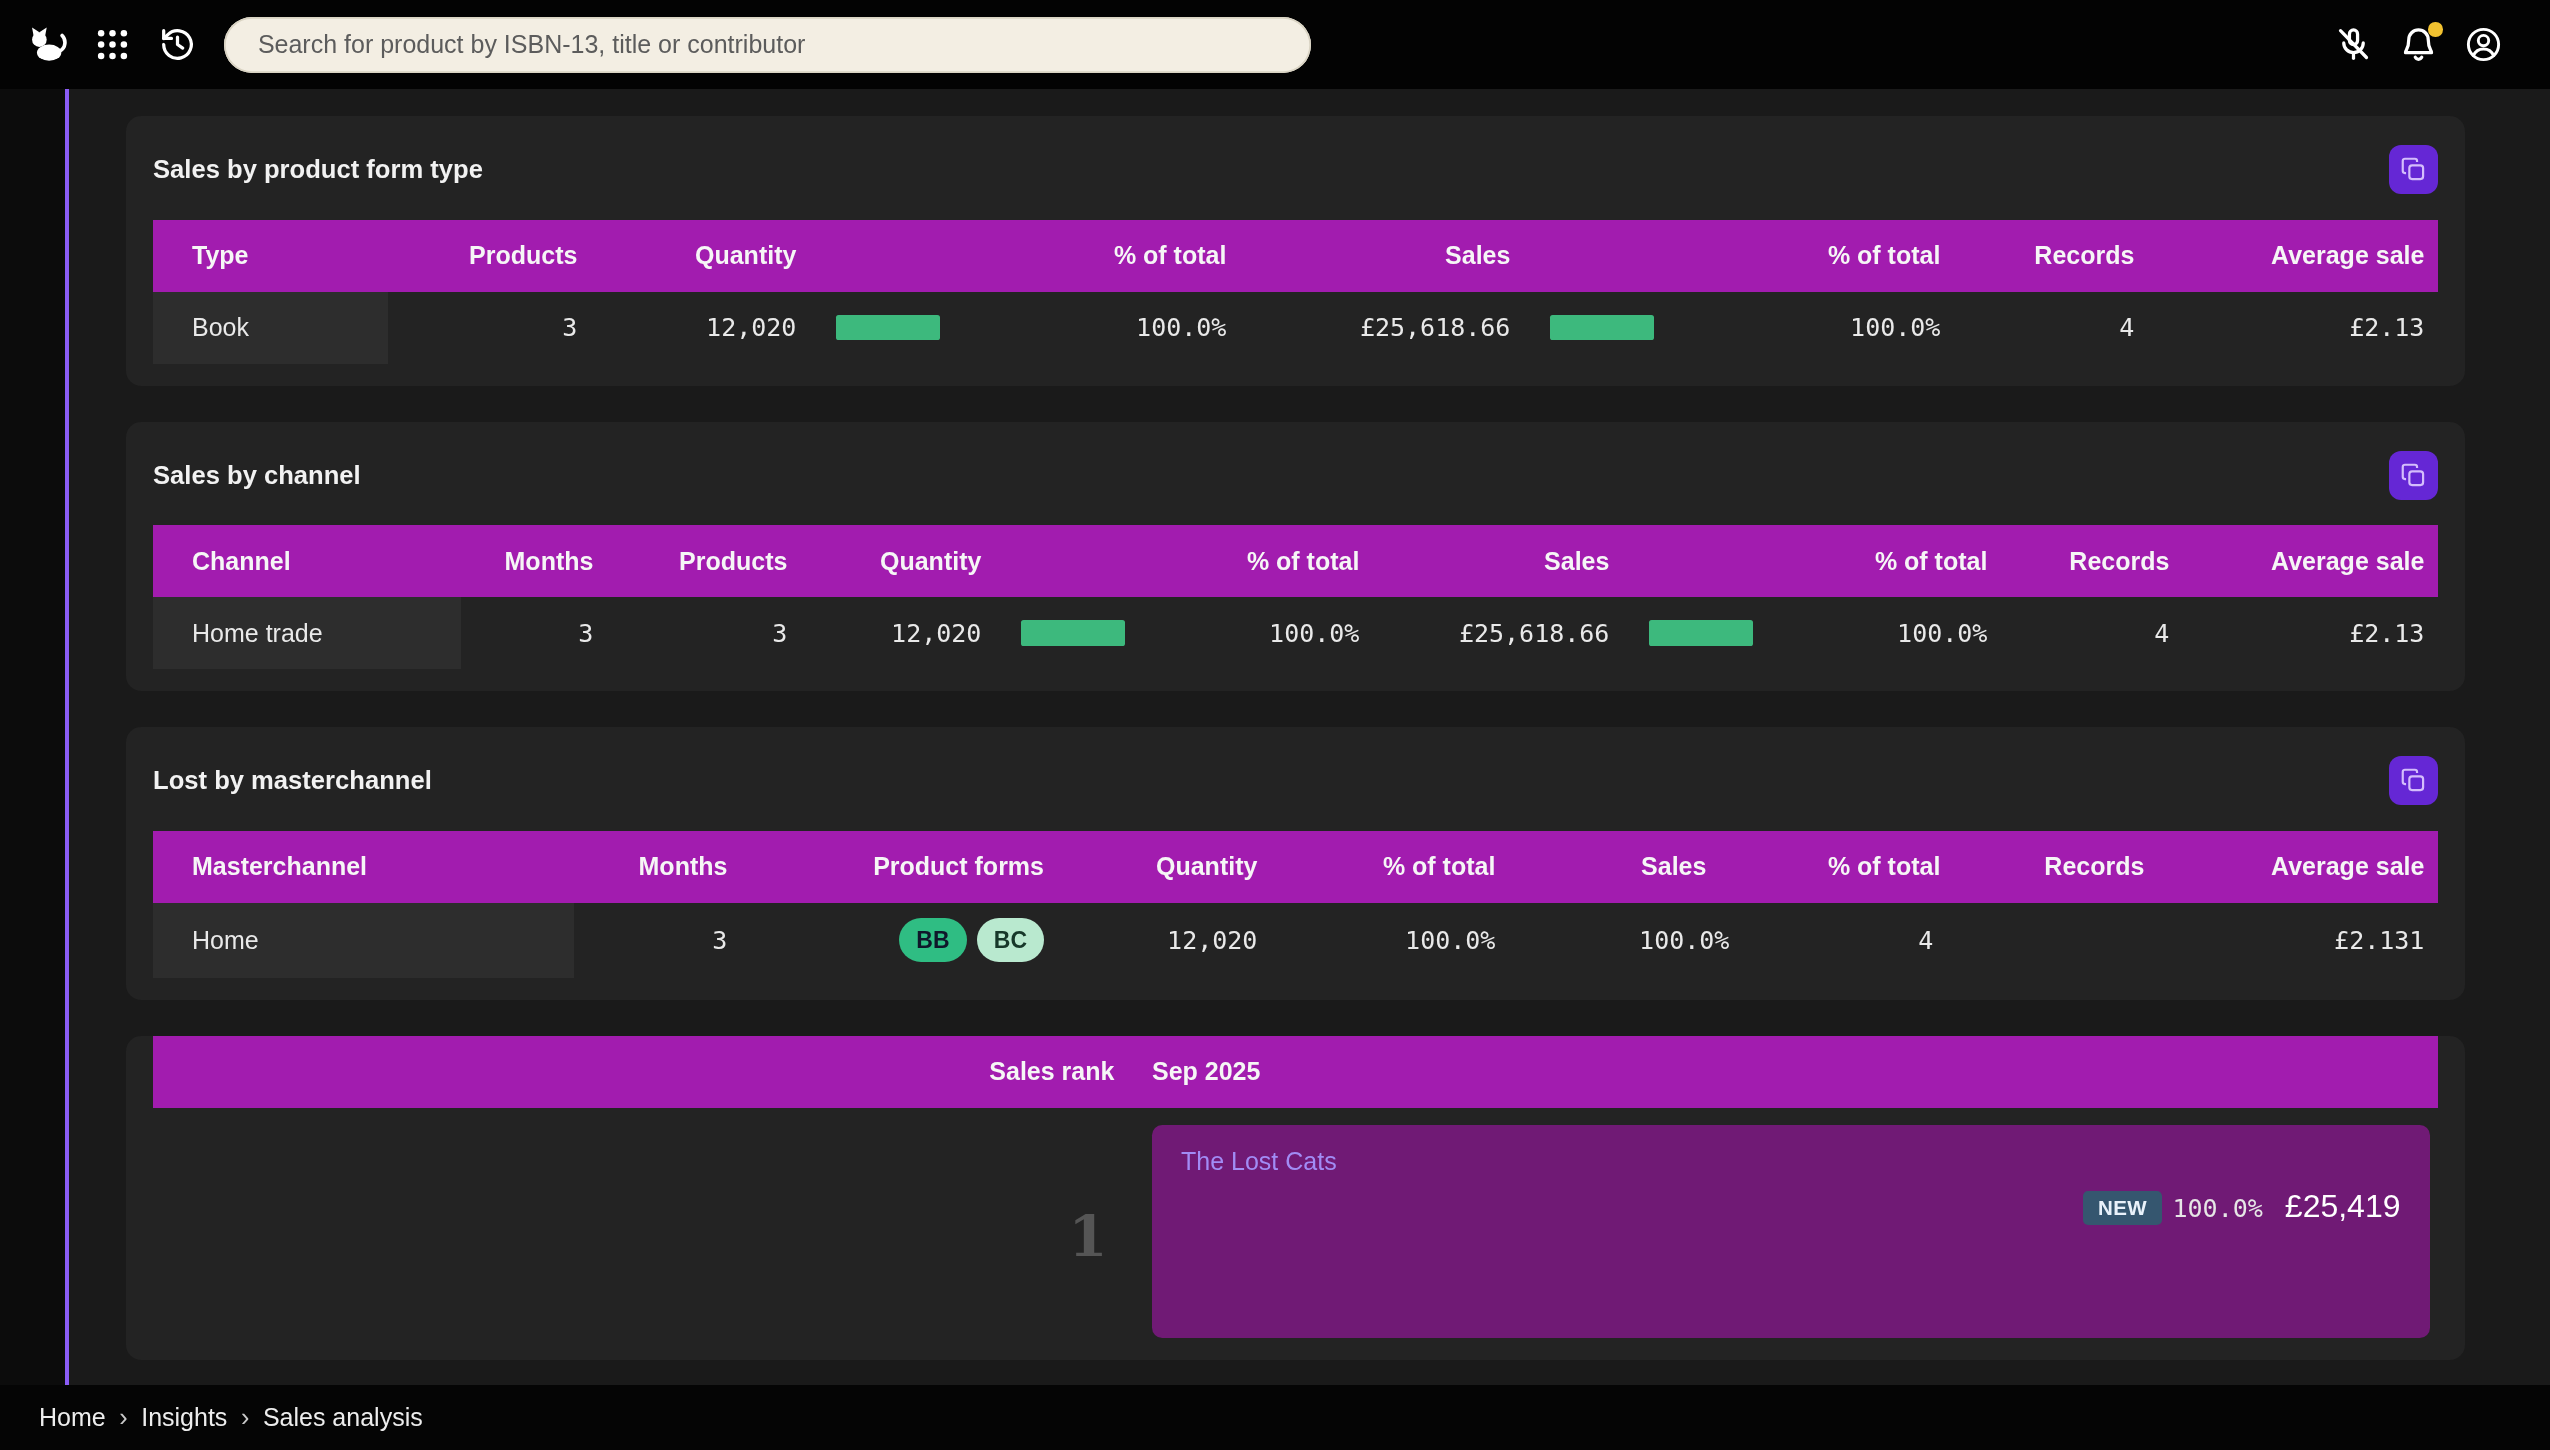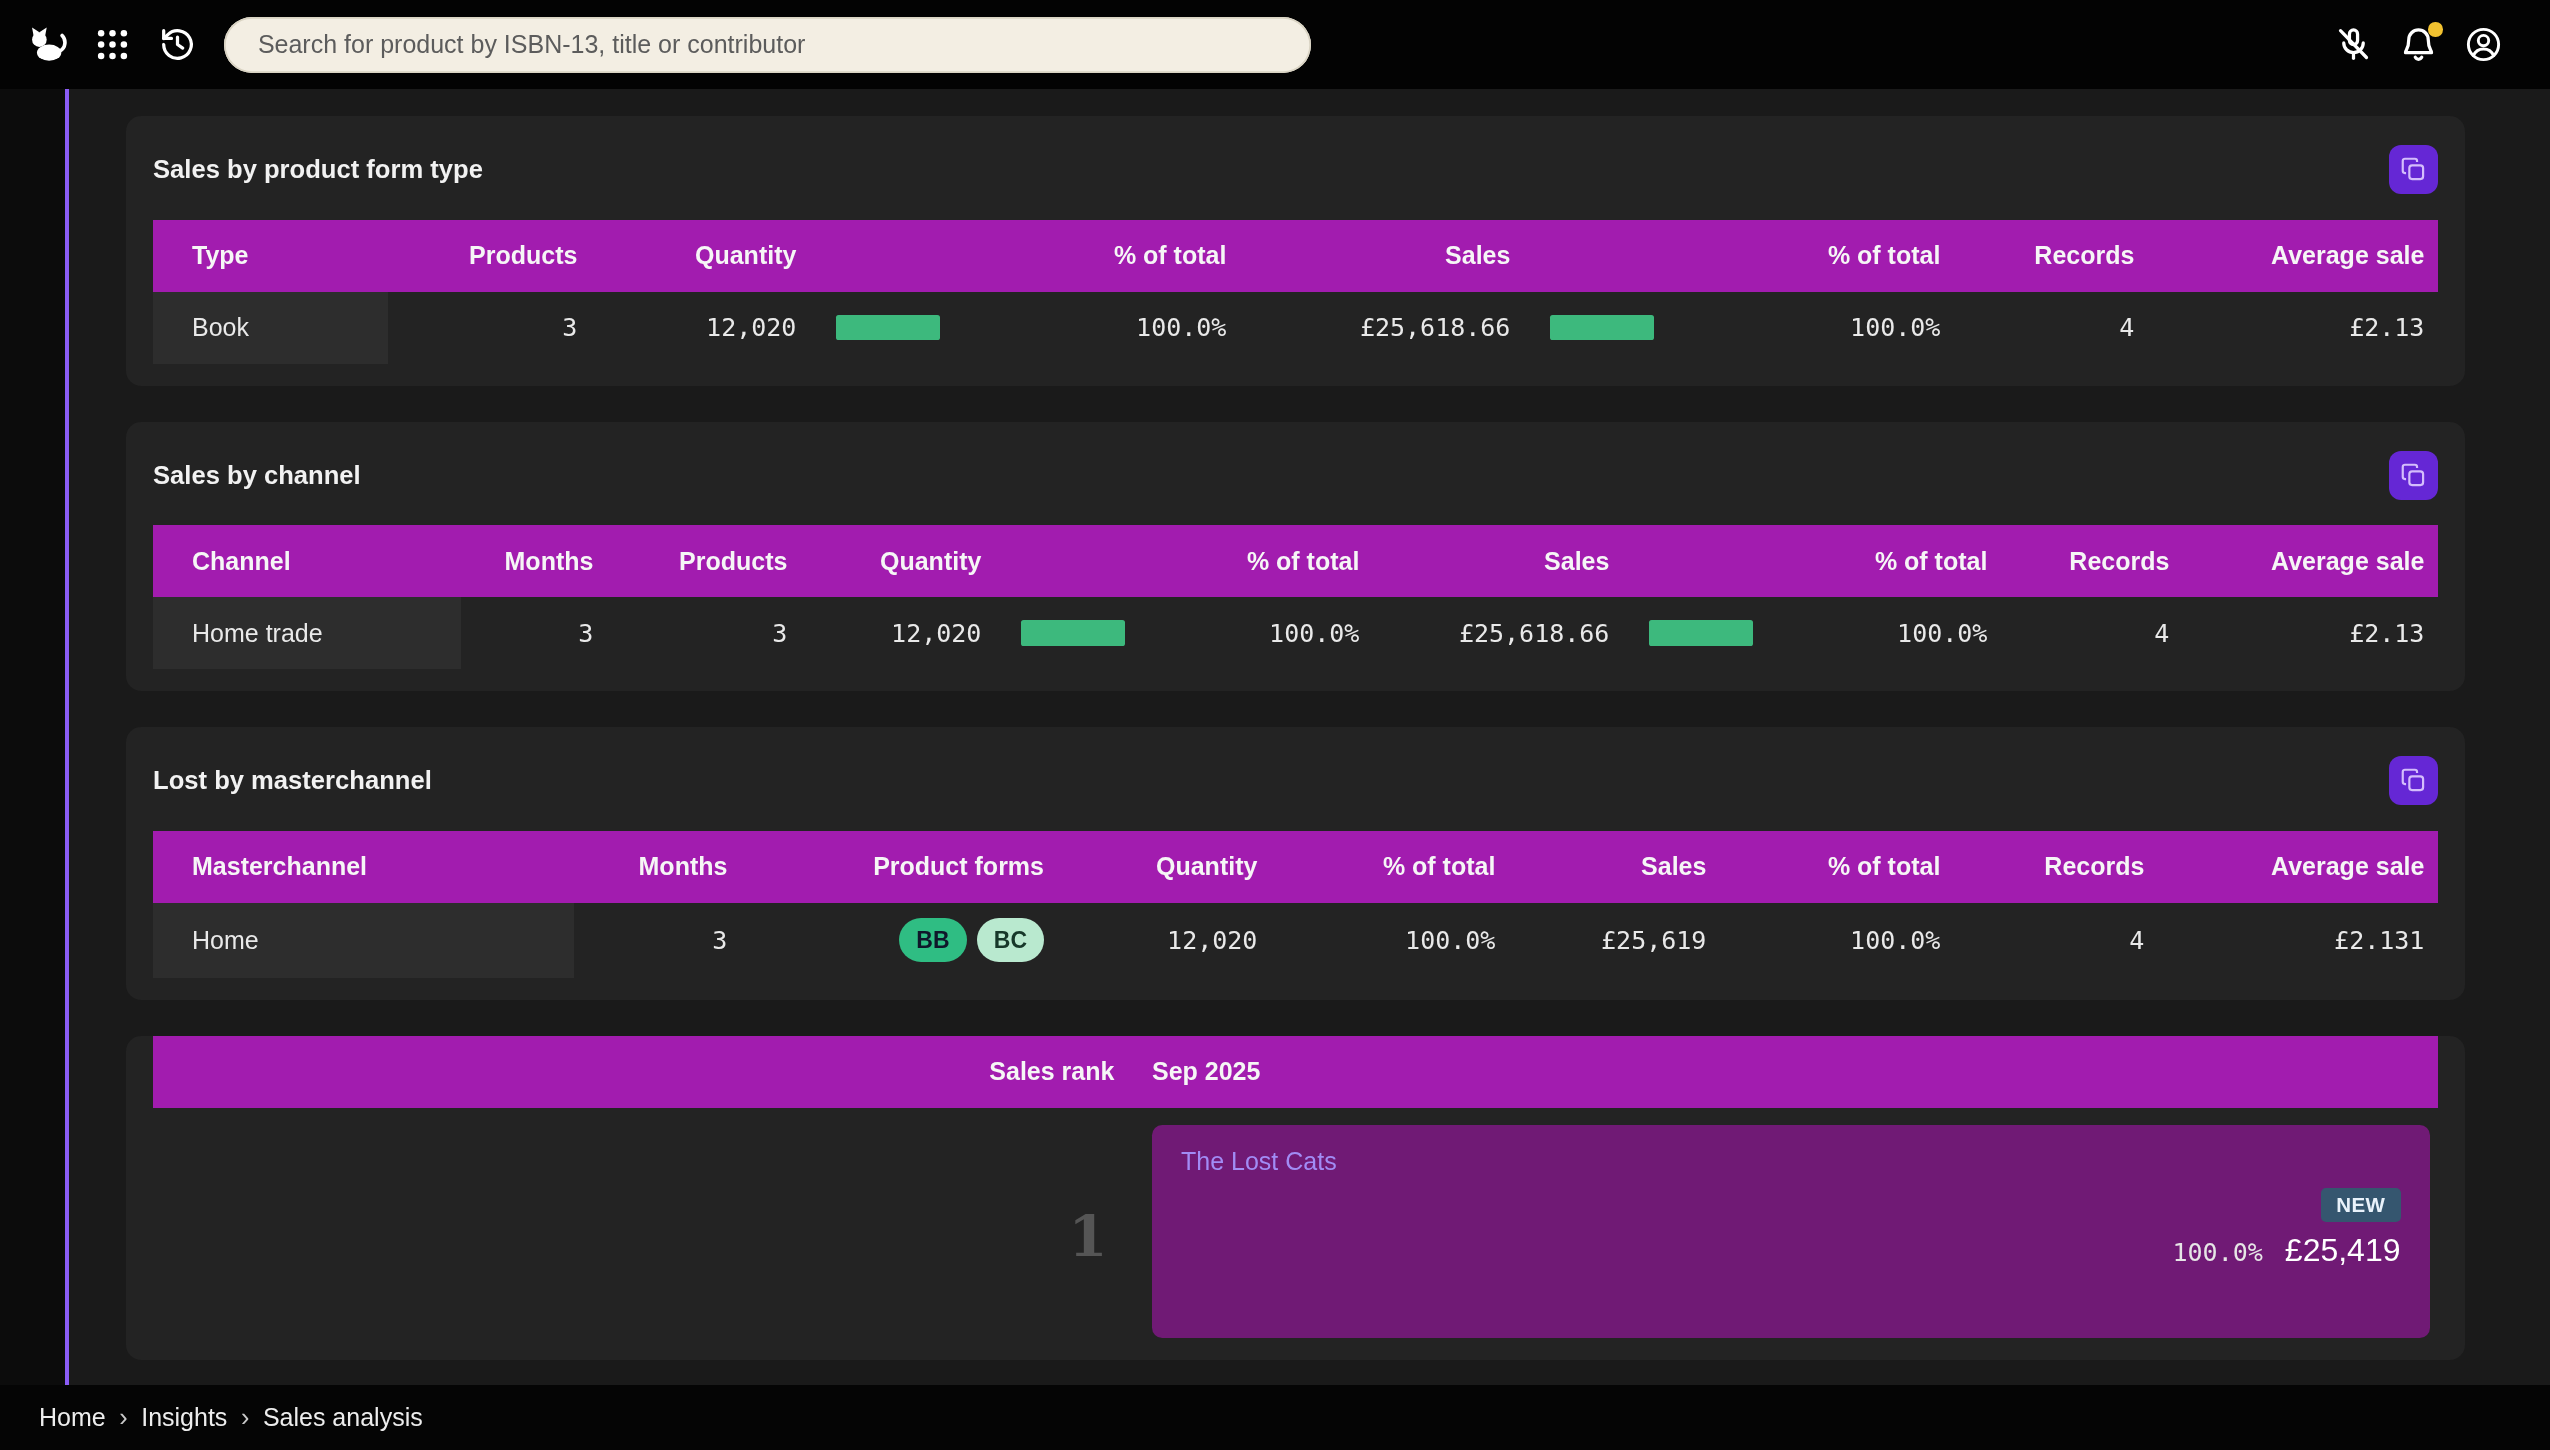--- a/index.html
+++ b/index.html
@@ -62,21 +62,21 @@
   
   .t4 .rankcol{width:975px}
   .t4 .monthcol{flex:1;padding-left:24px;justify-content:flex-start}
   .trow4{display:flex;align-items:stretch}
   .rankcell{width:975px;display:flex;align-items:center;justify-content:flex-end;padding:25.6px 20.5px 0 0}
   .rank-num{font-family:"DejaVu Serif",serif;font-weight:bold;font-size:56px;color:#555}
   .workcell{flex:1;padding:17px 8.5px 0 24px}
   .workcard{background:#701a75;border-radius:10.2px;padding:22px 29px;height:213px;
     display:flex;flex-direction:column}
   .work-title{color:#a18cf5;font-size:25px;cursor:pointer;align-self:flex-start;text-decoration:none}
-  .work-right{margin-top:12px;margin-left:auto;display:flex;flex-direction:column;align-items:flex-end;gap:10.2px}
+  .work-right{margin-top:12px;margin-left:auto;display:flex;flex-direction:row;align-items:flex-end;gap:10.2px}
   .new-badge{background:#35566f;color:#e9f2fb;font-size:20.5px;font-weight:bold;
     padding:5.1px 15.3px;border-radius:5.1px;letter-spacing:0.4px}
   .amount-line{display:flex;align-items:baseline;gap:22px}
   .pct-mono{font-family:"DejaVu Sans Mono",monospace;font-size:25px;color:#e6e6e6}
   .amount{font-size:32px;color:#fff;font-weight:500}
 
   
   .breadcrumb{height:65px;background:#050505;display:flex;align-items:center;
     padding-left:39px;gap:13.6px;font-size:25px;color:#ededed}
   .crumb{cursor:pointer;color:#ededed;text-decoration:none}
@@ -257,21 +257,20 @@
         </div>
         <div class="row trow tall">
           <div class="c left w1 hl">Home</div>
           <div class="c rgt w2 mono">3</div>
           <div class="c ctr-end w3">
             <span class="pill pill-bb">BB</span>
             <span class="pill pill-bc">BC</span>
           </div>
           <div class="c rgt w4 mono">12,020</div>
           <div class="c rgt w5 mono">100.0%</div>
-          <div class="c rgt w6 mono">£25,619</div>
           <div class="c rgt w7 mono">100.0%</div>
           <div class="c rgt w8 mono">4</div>
           <div class="c rgt w9 mono">£2.131</div>
         </div>
       </div>
     </section>
 
     <section class="card">
       <div class="tbl t4">
         <div class="row thead">

